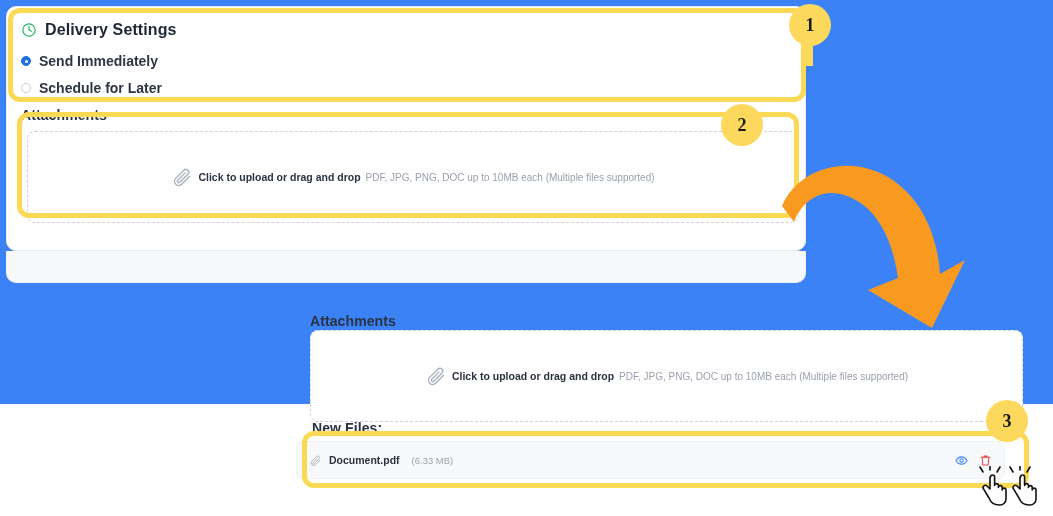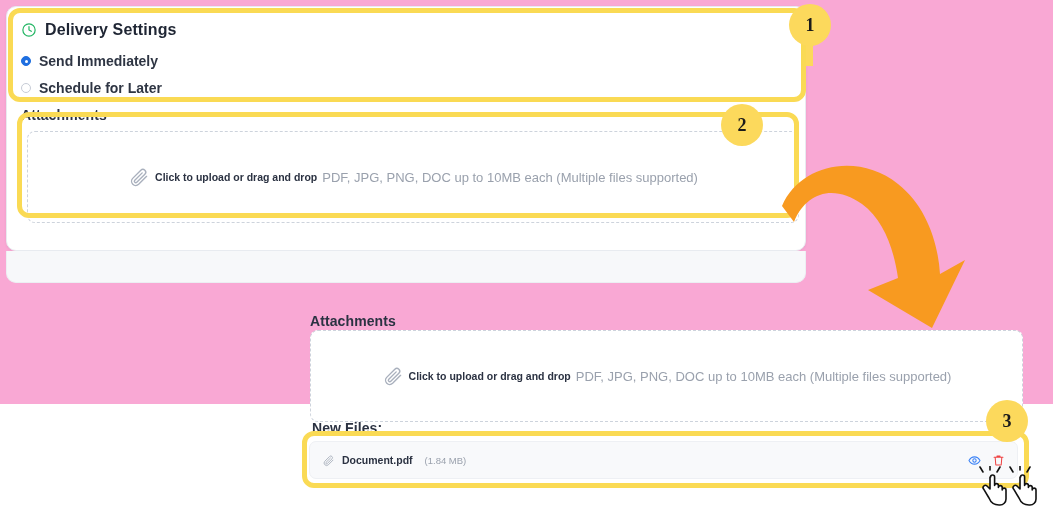--- a/index.html
+++ b/index.html
@@ -2,21 +2,21 @@
 <html><head>
 <meta charset="utf-8">
 <style>
   * { box-sizing: border-box; margin: 0; padding: 0; }
   html, body {
     width: 1053px; height: 516px;
     background: #ffffff;
     font-family: "Liberation Sans", sans-serif;
     overflow: hidden;
   }
-  #stage { position: relative; width: 1053px; height: 404px; background: #f9a8d4; }
+  #stage { position: relative; width: 1053px; height: 404px; background: #3b82f6; }
 
   
   .card-top {
     position: absolute; left: 6px; top: 6px; width: 800px; height: 245px;
     background: #ffffff; border: 1px solid #e8ebf0; border-radius: 10px;
     box-shadow: 0 1px 3px rgba(16,24,40,.06);
   }
   .card-top-footer {
     position: absolute; left: 6px; top: 251px; width: 800px; height: 32px;
     background: #f7f8fa; border: 1px solid #eceff3; border-top: none;
@@ -50,32 +50,32 @@
 
   
   .dropzone {
     border: 1.3px dashed #cdd3dc; border-radius: 8px;
     background: #ffffff;
     display: flex; flex-direction: row; align-items: center; justify-content: center;
     gap: 5px;
   }
   .clip-icon { width: 22px; height: 22px; display: block; }
   .dz-main { font-size: 10.5px; font-weight: bold; color: #2b3242; }
-  .dz-sub  { font-size: 13px; color: #9aa1ad; }
+  .dz-sub  { font-size: 10px; color: #9aa1ad; }
 
   #dz-top { position: absolute; left: 20px; top: 124px; width: 772px; height: 92px; }
 
   
   .sec2-label { position: absolute; left: 310px; top: 313px; }
   #dz-bottom { position: absolute; left: 310px; top: 330px; width: 713px; height: 92px; }
 
   .newfiles-label { position: absolute; left: 312px; top: 420px; }
 
   .file-row {
-    position: absolute; left: 309px; top: 441px; width: 709px; height: 38px;
+    position: absolute; left: 296px; top: 441px; width: 709px; height: 38px;
     background: #f8f9fb; border: 1px solid #eef0f4; border-radius: 7px;
     display: flex; align-items: center; padding: 0 12px;
   }
   .file-left { display: flex; align-items: center; gap: 7px; }
   .file-clip { width: 13px; height: 13px; display: block; }
   .file-name { font-size: 10.5px; color: #2b3242; font-weight: 600; }
   .file-size { font-size: 9.5px; color: #9aa1ad; margin-left: 5px; }
   .file-actions { margin-left: auto; display: flex; align-items: center; gap: 11px; }
   .act-icon { width: 13px; height: 13px; display: block; cursor: pointer; }
 
@@ -162,21 +162,21 @@
   </div>
 
   <div class="field-label newfiles-label">New Files:</div>
 
   <div class="file-row">
     <div class="file-left">
       <svg class="file-clip" viewBox="0 0 24 24">
         <path d="M20.3 11.3 11.6 20a4.6 4.6 0 0 1-6.5-6.5l8.9-8.9a3.1 3.1 0 0 1 4.4 4.4l-8.8 8.8a1.5 1.5 0 0 1-2.2-2.2l8.1-8.1" fill="none" stroke="#a9b0bd" stroke-width="1.7" stroke-linecap="round" stroke-linejoin="round"></path>
       </svg>
       <span class="file-name">Document.pdf</span>
-      <span class="file-size">(1.84 MB)</span>
+      <span class="file-size">(6.33 MB)</span>
     </div>
     <div class="file-actions">
       <svg class="act-icon" viewBox="0 0 24 24">
         <path d="M1.8 12S5.5 5.3 12 5.3 22.2 12 22.2 12 18.5 18.7 12 18.7 1.8 12 1.8 12Z" fill="none" stroke="#3b82f6" stroke-width="1.9" stroke-linejoin="round"></path>
         <circle cx="12" cy="12" r="3.1" fill="none" stroke="#3b82f6" stroke-width="1.9"></circle>
       </svg>
       <svg class="act-icon" viewBox="0 0 24 24">
         <path d="M3.8 6.2h16.4M9.2 6.2V3.9h5.6v2.3M5.9 6.2l1.1 14h10l1.1-14" fill="none" stroke="#ef4444" stroke-width="1.9" stroke-linecap="round" stroke-linejoin="round"></path>
       </svg>
     </div>

